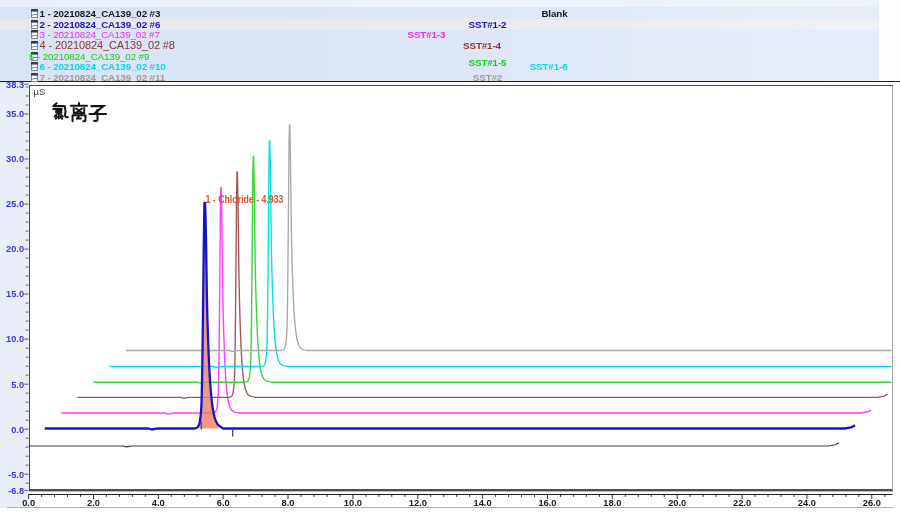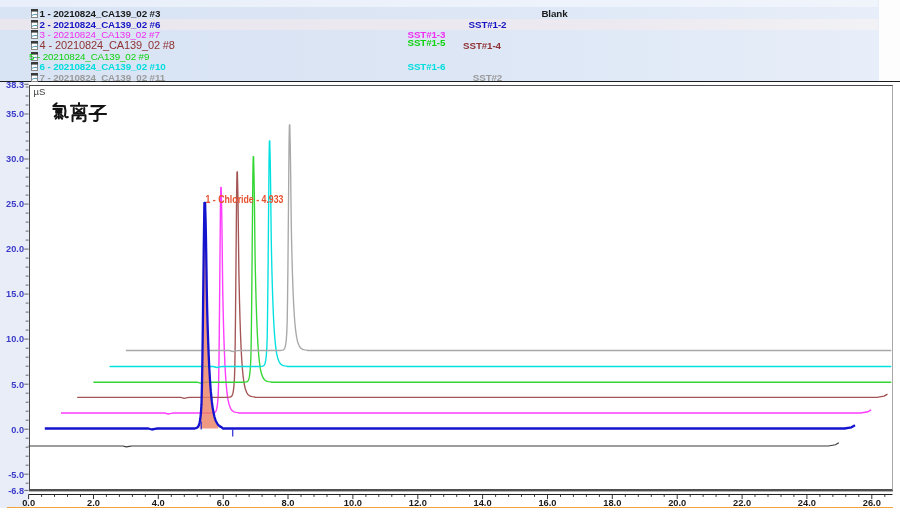--- a/index.html
+++ b/index.html
@@ -36,28 +36,28 @@
         <path d="M1,6.8 C2,4.5 3,6.5 4,5.2 L6,5.8" fill="none" stroke="#3f8fb0" stroke-width="1"></path>
       </svg>
       <div style="position:absolute;left:39.5px;top:40.0px;font-size:11px;line-height:11px;letter-spacing:-0.12px;font-weight:normal;color:#8f3333;white-space:pre">4 - 20210824_CA139_02 #8</div>
       <div style="position:absolute;left:402px;top:40.0px;width:160px;text-align:center;font-size:9.8px;line-height:11px;letter-spacing:-0.12px;font-weight:bold;color:#8f3333">SST#1-4</div>
       <svg width="7" height="9" viewBox="0 0 7 9" style="position:absolute;left:30.5px;top:51.7px">
         <rect x="0.5" y="0.5" width="6" height="8" fill="#fff" stroke="#888" stroke-width="1"></rect>
         <rect x="0" y="0" width="7" height="2.6" fill="#3a3a3a"></rect>
         <path d="M1,6.8 C2,4.5 3,6.5 4,5.2 L6,5.8" fill="none" stroke="#3f8fb0" stroke-width="1"></path>
       </svg>
       <div style="position:absolute;left:29px;top:50.7px;font-size:9.8px;line-height:11px;letter-spacing:-0.12px;font-weight:normal;color:#10d210;white-space:pre">5 - 20210824_CA139_02 #9</div>
-      <div style="position:absolute;left:407.5px;top:37px;width:160px;text-align:left;font-size:9.8px;line-height:11px;letter-spacing:-0.12px;font-weight:bold;color:#10d210">SST#1-5</div>
+      <div style="position:absolute;left:407.5px;top:57px;width:160px;text-align:center;font-size:9.8px;line-height:11px;letter-spacing:-0.12px;font-weight:bold;color:#10d210">SST#1-5</div>
       <svg width="7" height="9" viewBox="0 0 7 9" style="position:absolute;left:30.5px;top:62.4px">
         <rect x="0.5" y="0.5" width="6" height="8" fill="#fff" stroke="#888" stroke-width="1"></rect>
         <rect x="0" y="0" width="7" height="2.6" fill="#3a3a3a"></rect>
         <path d="M1,6.8 C2,4.5 3,6.5 4,5.2 L6,5.8" fill="none" stroke="#3f8fb0" stroke-width="1"></path>
       </svg>
       <div style="position:absolute;left:39.5px;top:61.4px;font-size:9.8px;line-height:11px;letter-spacing:-0.12px;font-weight:bold;color:#00dede;white-space:pre">6 - 20210824_CA139_02 #10</div>
-      <div style="position:absolute;left:407.5px;top:61.4px;width:160px;text-align:left;font-size:9.8px;line-height:11px;letter-spacing:-0.12px;font-weight:bold;color:#00dede">SST#1-6</div>
+      <div style="position:absolute;left:407.5px;top:61.4px;width:160px;text-align:right;font-size:9.8px;line-height:11px;letter-spacing:-0.12px;font-weight:bold;color:#00dede">SST#1-6</div>
       <svg width="7" height="9" viewBox="0 0 7 9" style="position:absolute;left:30.5px;top:72.7px">
         <rect x="0.5" y="0.5" width="6" height="8" fill="#fff" stroke="#888" stroke-width="1"></rect>
         <rect x="0" y="0" width="7" height="2.6" fill="#3a3a3a"></rect>
         <path d="M1,6.8 C2,4.5 3,6.5 4,5.2 L6,5.8" fill="none" stroke="#3f8fb0" stroke-width="1"></path>
       </svg>
       <div style="position:absolute;left:39.5px;top:71.7px;font-size:9.8px;line-height:11px;letter-spacing:-0.12px;font-weight:bold;color:#9b9b9b;white-space:pre">7 - 20210824_CA139_02 #11</div>
       <div style="position:absolute;left:407.5px;top:71.7px;width:160px;text-align:center;font-size:9.8px;line-height:11px;letter-spacing:-0.12px;font-weight:bold;color:#9b9b9b">SST#2</div>
     </div>
 <div style="position:absolute;left:28.6px;top:85px;width:864px;height:406px;background:#fff;border-top:1px solid #4a4a4a;border-left:1px solid #4a4a4a;border-right:1px solid #a8a8a8;border-bottom:2px solid #4f4f4f"></div>
 <div style="position:absolute;left:28.6px;top:491.2px;width:864px;height:1px;background:#b5b5b5"></div>

